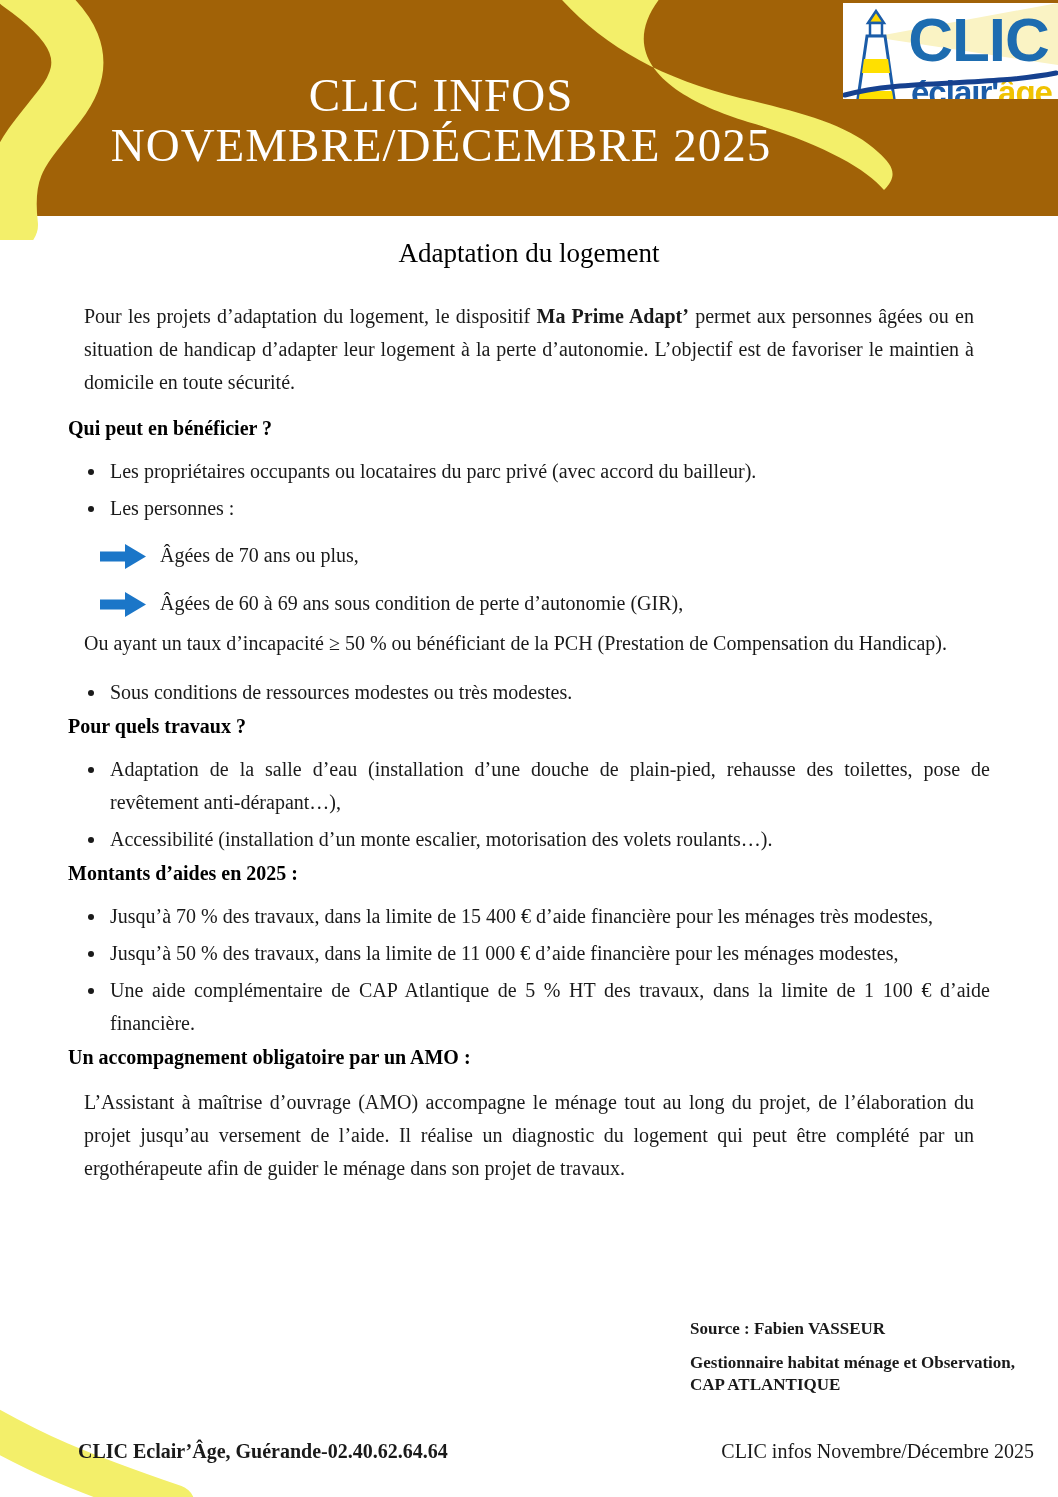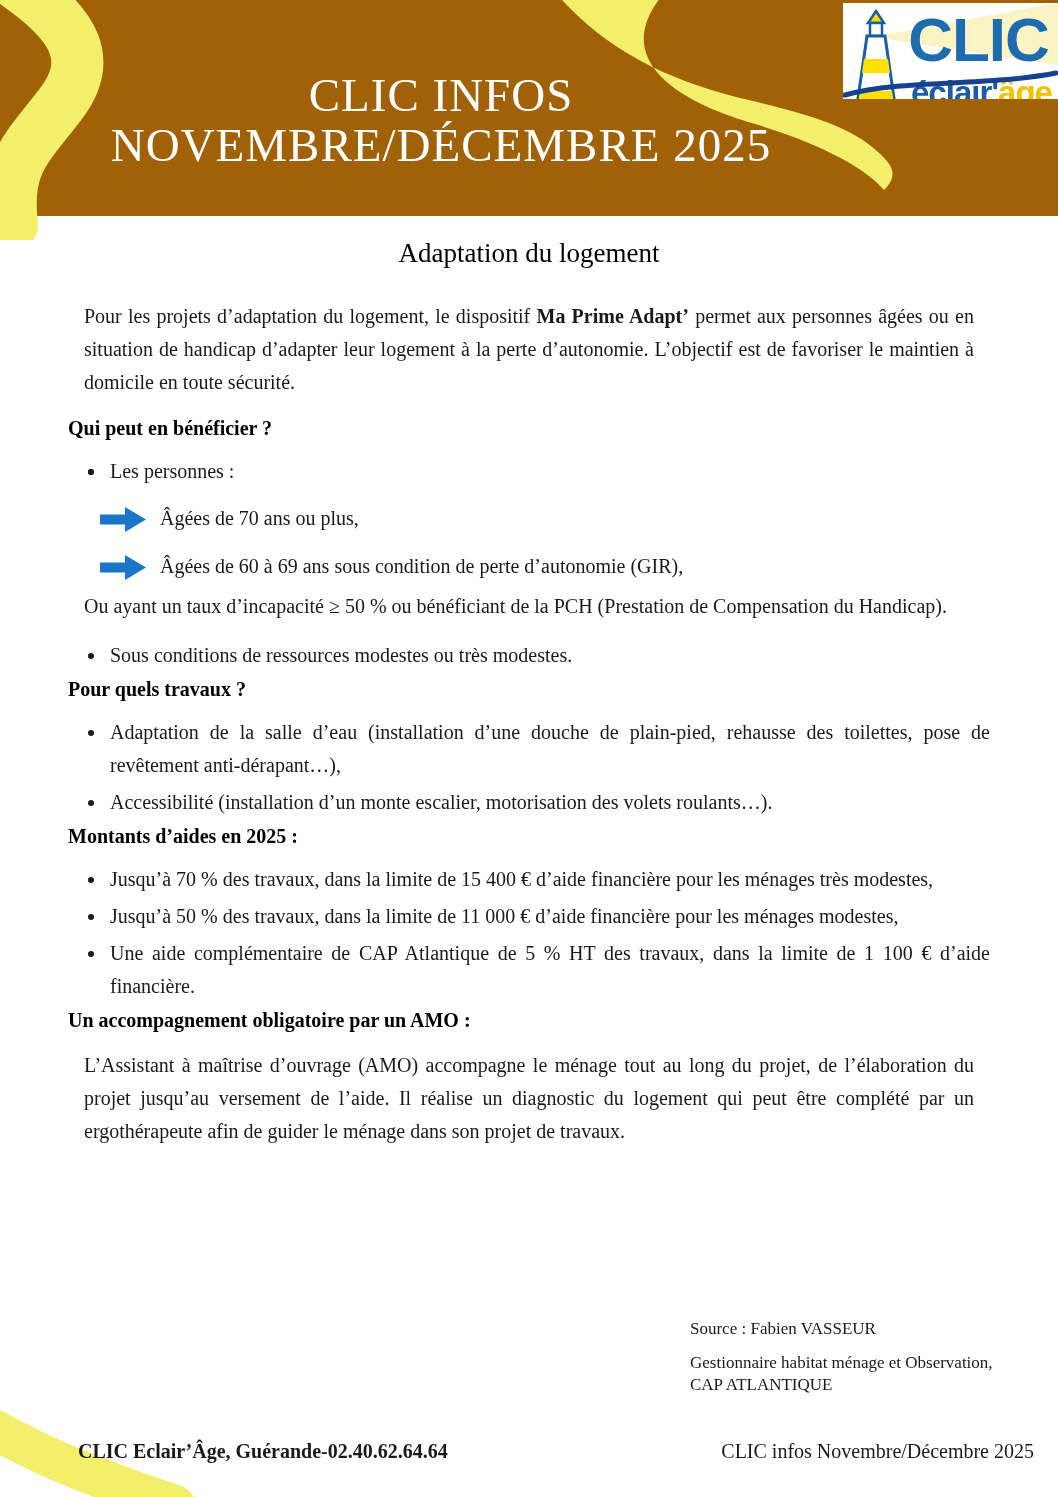--- a/index.html
+++ b/index.html
@@ -81,21 +81,21 @@
     position:relative;padding-left:92px;margin-top:12px;text-align:left;
     line-height:36px;
   }
   .arrow-ic{position:absolute;left:32px;top:7px;}
   .para-ou{margin-top:6px !important;}
   .single-bullet{margin-top:22px;}
   .tight{margin-top:10px;}
   
   .source{
     position:absolute;top:1318px;left:690px;width:330px;
-    font-size:17px;line-height:22px;text-align:left;z-index:2;
+    font-size:17px;line-height:22px;text-align:left;z-index:2;font-weight:bold;
   }
   .source p{margin:0;text-align:left;}
   .source .s2{margin-top:12px;}
   .footer-left{
     position:absolute;top:1440px;left:78px;
     font-size:20px;font-weight:bold;z-index:2;
   }
   .footer-right{
     position:absolute;top:1440px;right:24px;
     font-size:20px;z-index:2;
@@ -152,20 +152,21 @@
 
     <h1 class="article-title">Adaptation du logement</h1>
 
     <p class="intro"><span>Pour les projets d’adaptation du logement, le dispositif </span><span class="bold">Ma Prime Adapt’</span><span> permet aux personnes âgées ou en situation de handicap d’adapter leur logement à la perte d’autonomie. L’objectif est de favoriser le maintien à domicile en toute sécurité.</span></p>
 
     <h2 class="sec sec-benef">Qui peut en bénéficier ?</h2>
 
     <ul class="blist">
       <li>
         <span class="dot"></span>
+        <span>Les propriétaires occupants ou locataires du parc privé (avec accord du bailleur).</span>
       </li>
       <li>
         <span class="dot"></span>
         <span>Les personnes :</span>
       </li>
     </ul>
 
     <div class="arrow-row">
       <svg class="arrow-ic" width="46" height="25" viewBox="0 0 46 25">
         <polygon points="0,7.5 25,7.5 25,0 46,12.5 25,25 25,17.5 0,17.5" fill="#1b76c8"></polygon>

